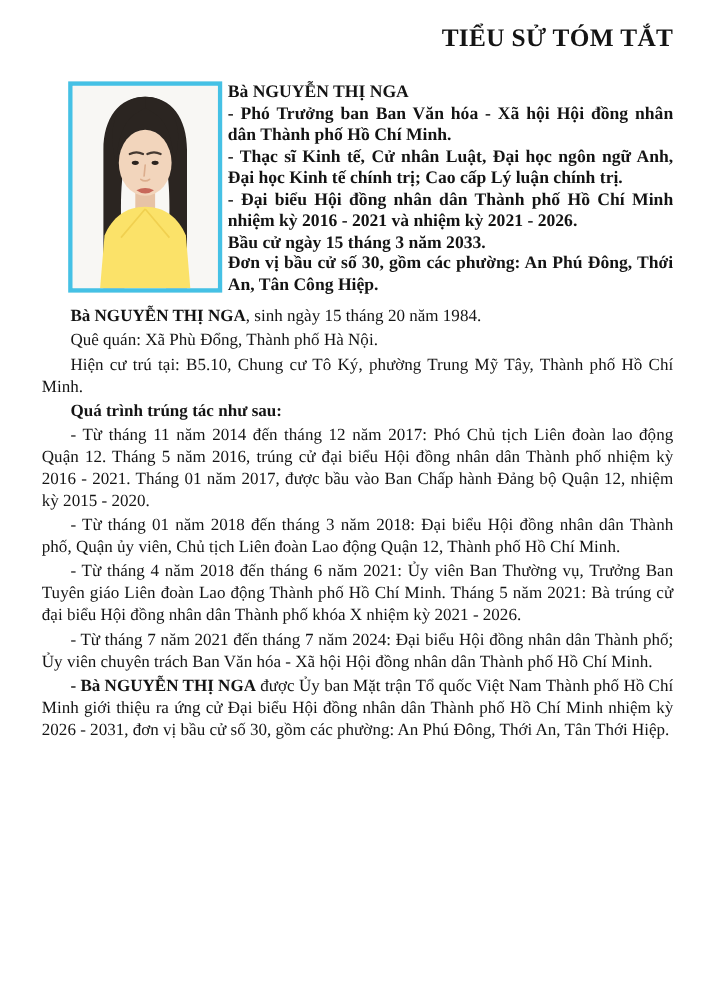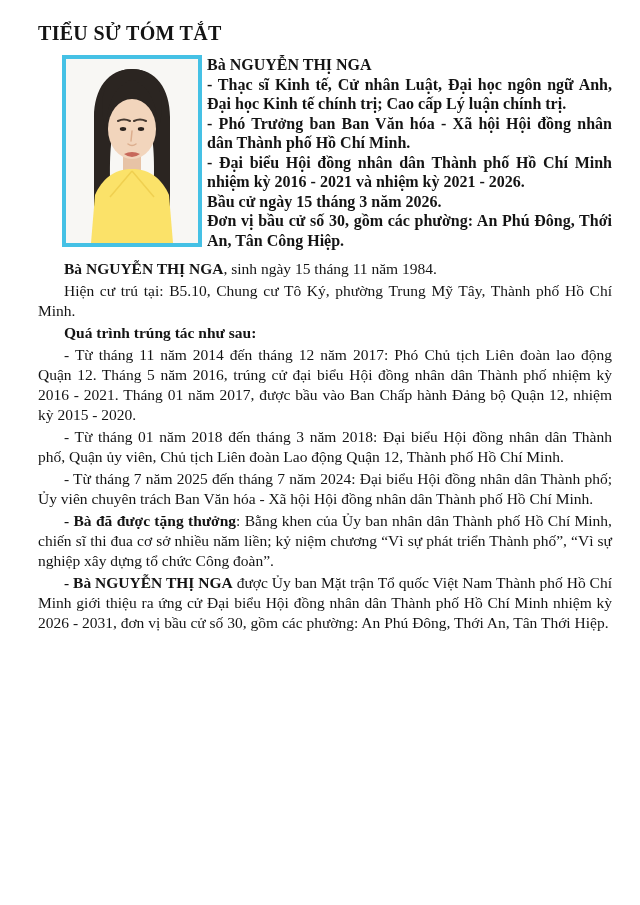--- a/index.html
+++ b/index.html
@@ -6,21 +6,21 @@
     --photo_border:#45c1e5; --shirt:#fbe269; --hair:#2b2521;
     --skin:#f2d5bc; --photo_bg:#f8f7f4; --lips:#c7685a; --ink:#141414;
   }
   html,body{margin:0;padding:0;background:#fff;}
   .page{
     width:640px;height:905px;box-sizing:border-box;background:#fff;
     padding:22px 28px 0 38px;overflow:hidden;color:var(--ink);
     font-family:"Liberation Serif","DejaVu Serif",serif;
   }
   .title{
-    text-align:left;font-size:20px;font-weight:bold;margin:0 0 10px 0;
+    text-align:right;font-size:23px;font-weight:bold;margin:0 0 26px 0;
     letter-spacing:.3px;
   }
   .header-row{display:flex;margin-left:24px;gap:5px;}
   .photo-frame{
     flex:none;width:132px;height:184px;border:4px solid var(--photo_border);
     background:var(--photo_bg);
   }
   .photo-frame svg{display:block;}
   .profile-col{
     flex:1;min-width:0;font-weight:bold;font-size:16px;line-height:19.5px;
@@ -68,33 +68,34 @@
 
         <path stroke="#dcae8e" stroke-width="1.5" fill="none" stroke-linecap="round" d="M66 72 L65 82 M62 85 Q66 88 70 85"></path>
 
         <path fill="var(--lips)" d="M58 95 Q66 91 74 95 Q66 101 58 95 Z"></path>
       </svg>
     </div>
 
     <div class="profile-col">
       <p>Bà NGUYỄN THỊ NGA</p>
       <div>
+          <p>- Phó Trưởng ban Ban Văn hóa - Xã hội Hội đồng nhân dân Thành phố Hồ Chí Minh.</p>
           <p>- Thạc sĩ Kinh tế, Cử nhân Luật, Đại học ngôn ngữ Anh, Đại học Kinh tế chính trị; Cao cấp Lý luận chính trị.</p>
-          <p>- Phó Trưởng ban Ban Văn hóa - Xã hội Hội đồng nhân dân Thành phố Hồ Chí Minh.</p>
           <p>- Đại biểu Hội đồng nhân dân Thành phố Hồ Chí Minh nhiệm kỳ 2016 - 2021 và nhiệm kỳ 2021 - 2026.</p>
-          <p>Bầu cử ngày 15 tháng 3 năm 2026.</p>
+          <p>Bầu cử ngày 15 tháng 3 năm 2033.</p>
           <p>Đơn vị bầu cử số 30, gồm các phường: An Phú Đông, Thới An, Tân Công Hiệp.</p>
         </div>
     </div>
   </div>
 
   <div class="body-text">
-      <p><span class="b">Bà NGUYỄN THỊ NGA</span><span>, sinh ngày 15 tháng 11 năm 1984.</span></p>
+      <p><span class="b">Bà NGUYỄN THỊ NGA</span><span>, sinh ngày 15 tháng 20 năm 1984.</span></p>
+      <p><span>Quê quán: Xã Phù Đổng, Thành phố Hà Nội.</span></p>
       <p><span>Hiện cư trú tại: B5.10, Chung cư Tô Ký, phường Trung Mỹ Tây, Thành phố Hồ Chí Minh.</span></p>
       <p><span class="b">Quá trình trúng tác như sau:</span></p>
       <p><span>- Từ tháng 11 năm 2014 đến tháng 12 năm 2017: Phó Chủ tịch Liên đoàn lao động Quận 12. Tháng 5 năm 2016, trúng cử đại biểu Hội đồng nhân dân Thành phố nhiệm kỳ 2016 - 2021. Tháng 01 năm 2017, được bầu vào Ban Chấp hành Đảng bộ Quận 12, nhiệm kỳ 2015 - 2020.</span></p>
       <p><span>- Từ tháng 01 năm 2018 đến tháng 3 năm 2018: Đại biểu Hội đồng nhân dân Thành phố, Quận ủy viên, Chủ tịch Liên đoàn Lao động Quận 12, Thành phố Hồ Chí Minh.</span></p>
-      <p><span>- Từ tháng 7 năm 2025 đến tháng 7 năm 2024: Đại biểu Hội đồng nhân dân Thành phố; Ủy viên chuyên trách Ban Văn hóa - Xã hội Hội đồng nhân dân Thành phố Hồ Chí Minh.</span></p>
-      <p><span class="b">- Bà đã được tặng thưởng</span><span>: Bằng khen của Ủy ban nhân dân Thành phố Hồ Chí Minh, chiến sĩ thi đua cơ sở nhiều năm liền; kỷ niệm chương “Vì sự phát triển Thành phố”, “Vì sự nghiệp xây dựng tổ chức Công đoàn”.</span></p>
+      <p><span>- Từ tháng 4 năm 2018 đến tháng 6 năm 2021: Ủy viên Ban Thường vụ, Trưởng Ban Tuyên giáo Liên đoàn Lao động Thành phố Hồ Chí Minh. Tháng 5 năm 2021: Bà trúng cử đại biểu Hội đồng nhân dân Thành phố khóa X nhiệm kỳ 2021 - 2026.</span></p>
+      <p><span>- Từ tháng 7 năm 2021 đến tháng 7 năm 2024: Đại biểu Hội đồng nhân dân Thành phố; Ủy viên chuyên trách Ban Văn hóa - Xã hội Hội đồng nhân dân Thành phố Hồ Chí Minh.</span></p>
       <p><span class="b">- Bà NGUYỄN THỊ NGA</span><span> được Ủy ban Mặt trận Tổ quốc Việt Nam Thành phố Hồ Chí Minh giới thiệu ra ứng cử Đại biểu Hội đồng nhân dân Thành phố Hồ Chí Minh nhiệm kỳ 2026 - 2031, đơn vị bầu cử số 30, gồm các phường: An Phú Đông, Thới An, Tân Thới Hiệp.</span></p>
     </div>
 
 </div>
 
 </body></html>

